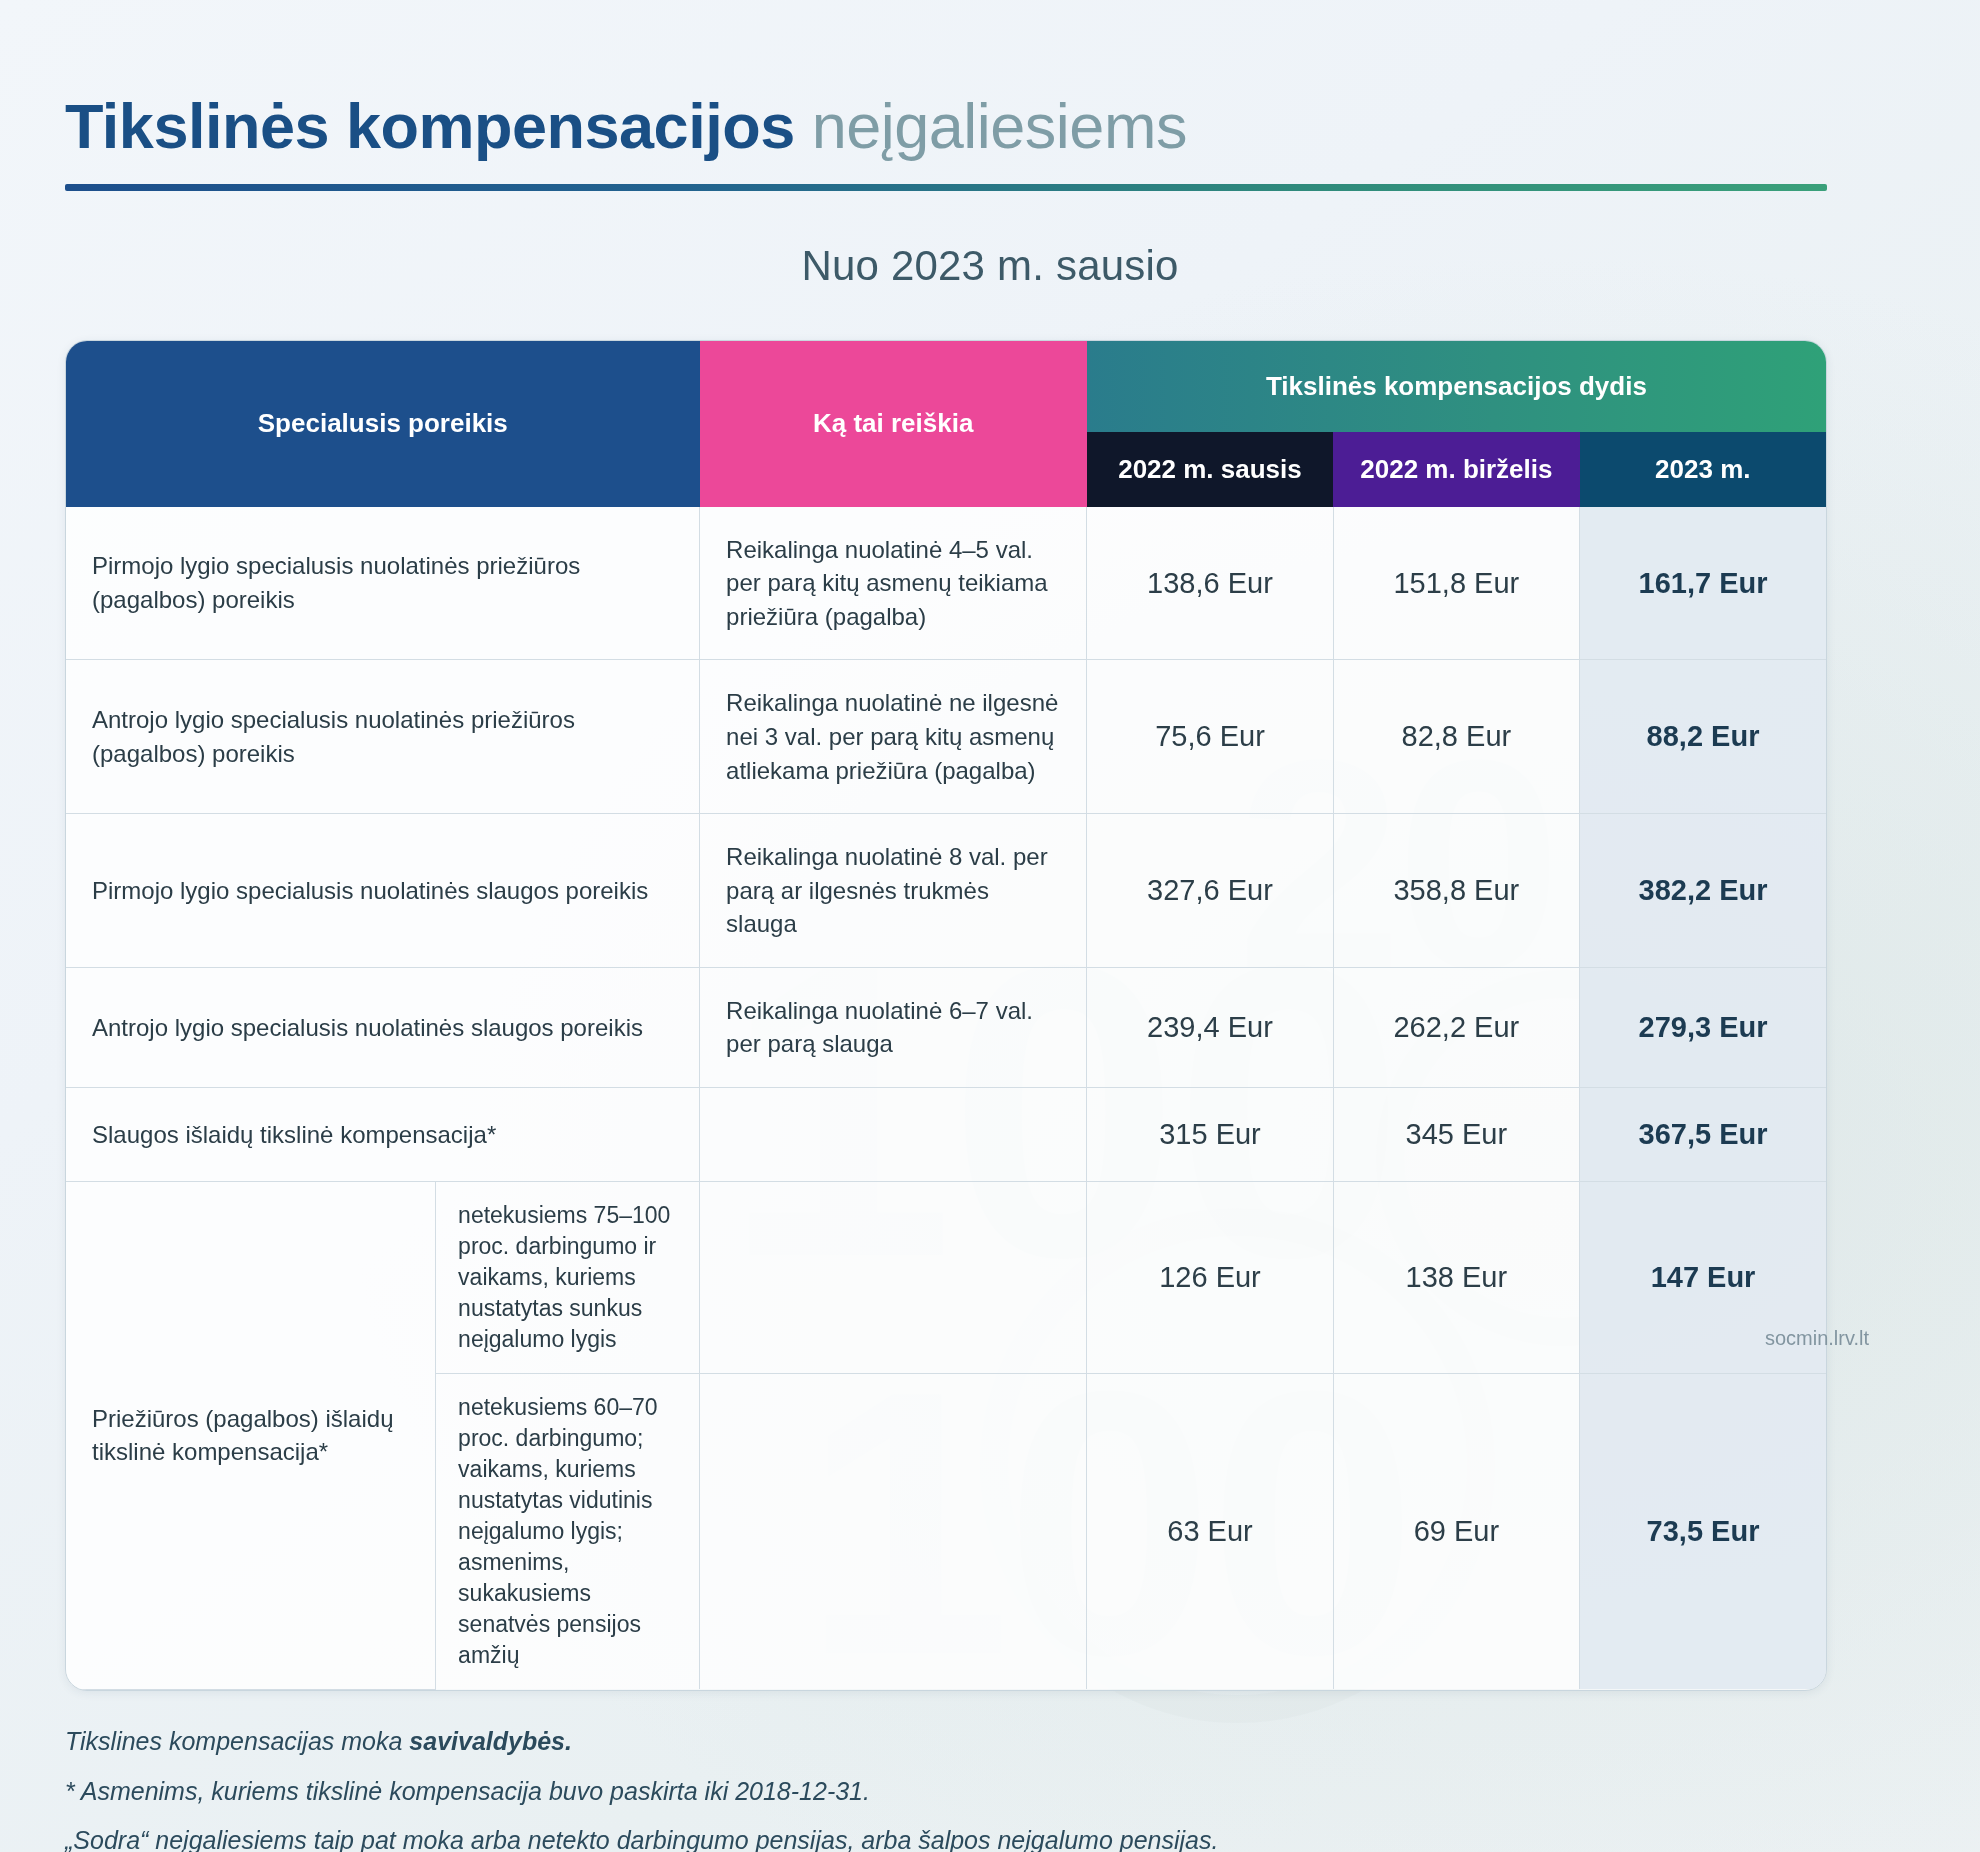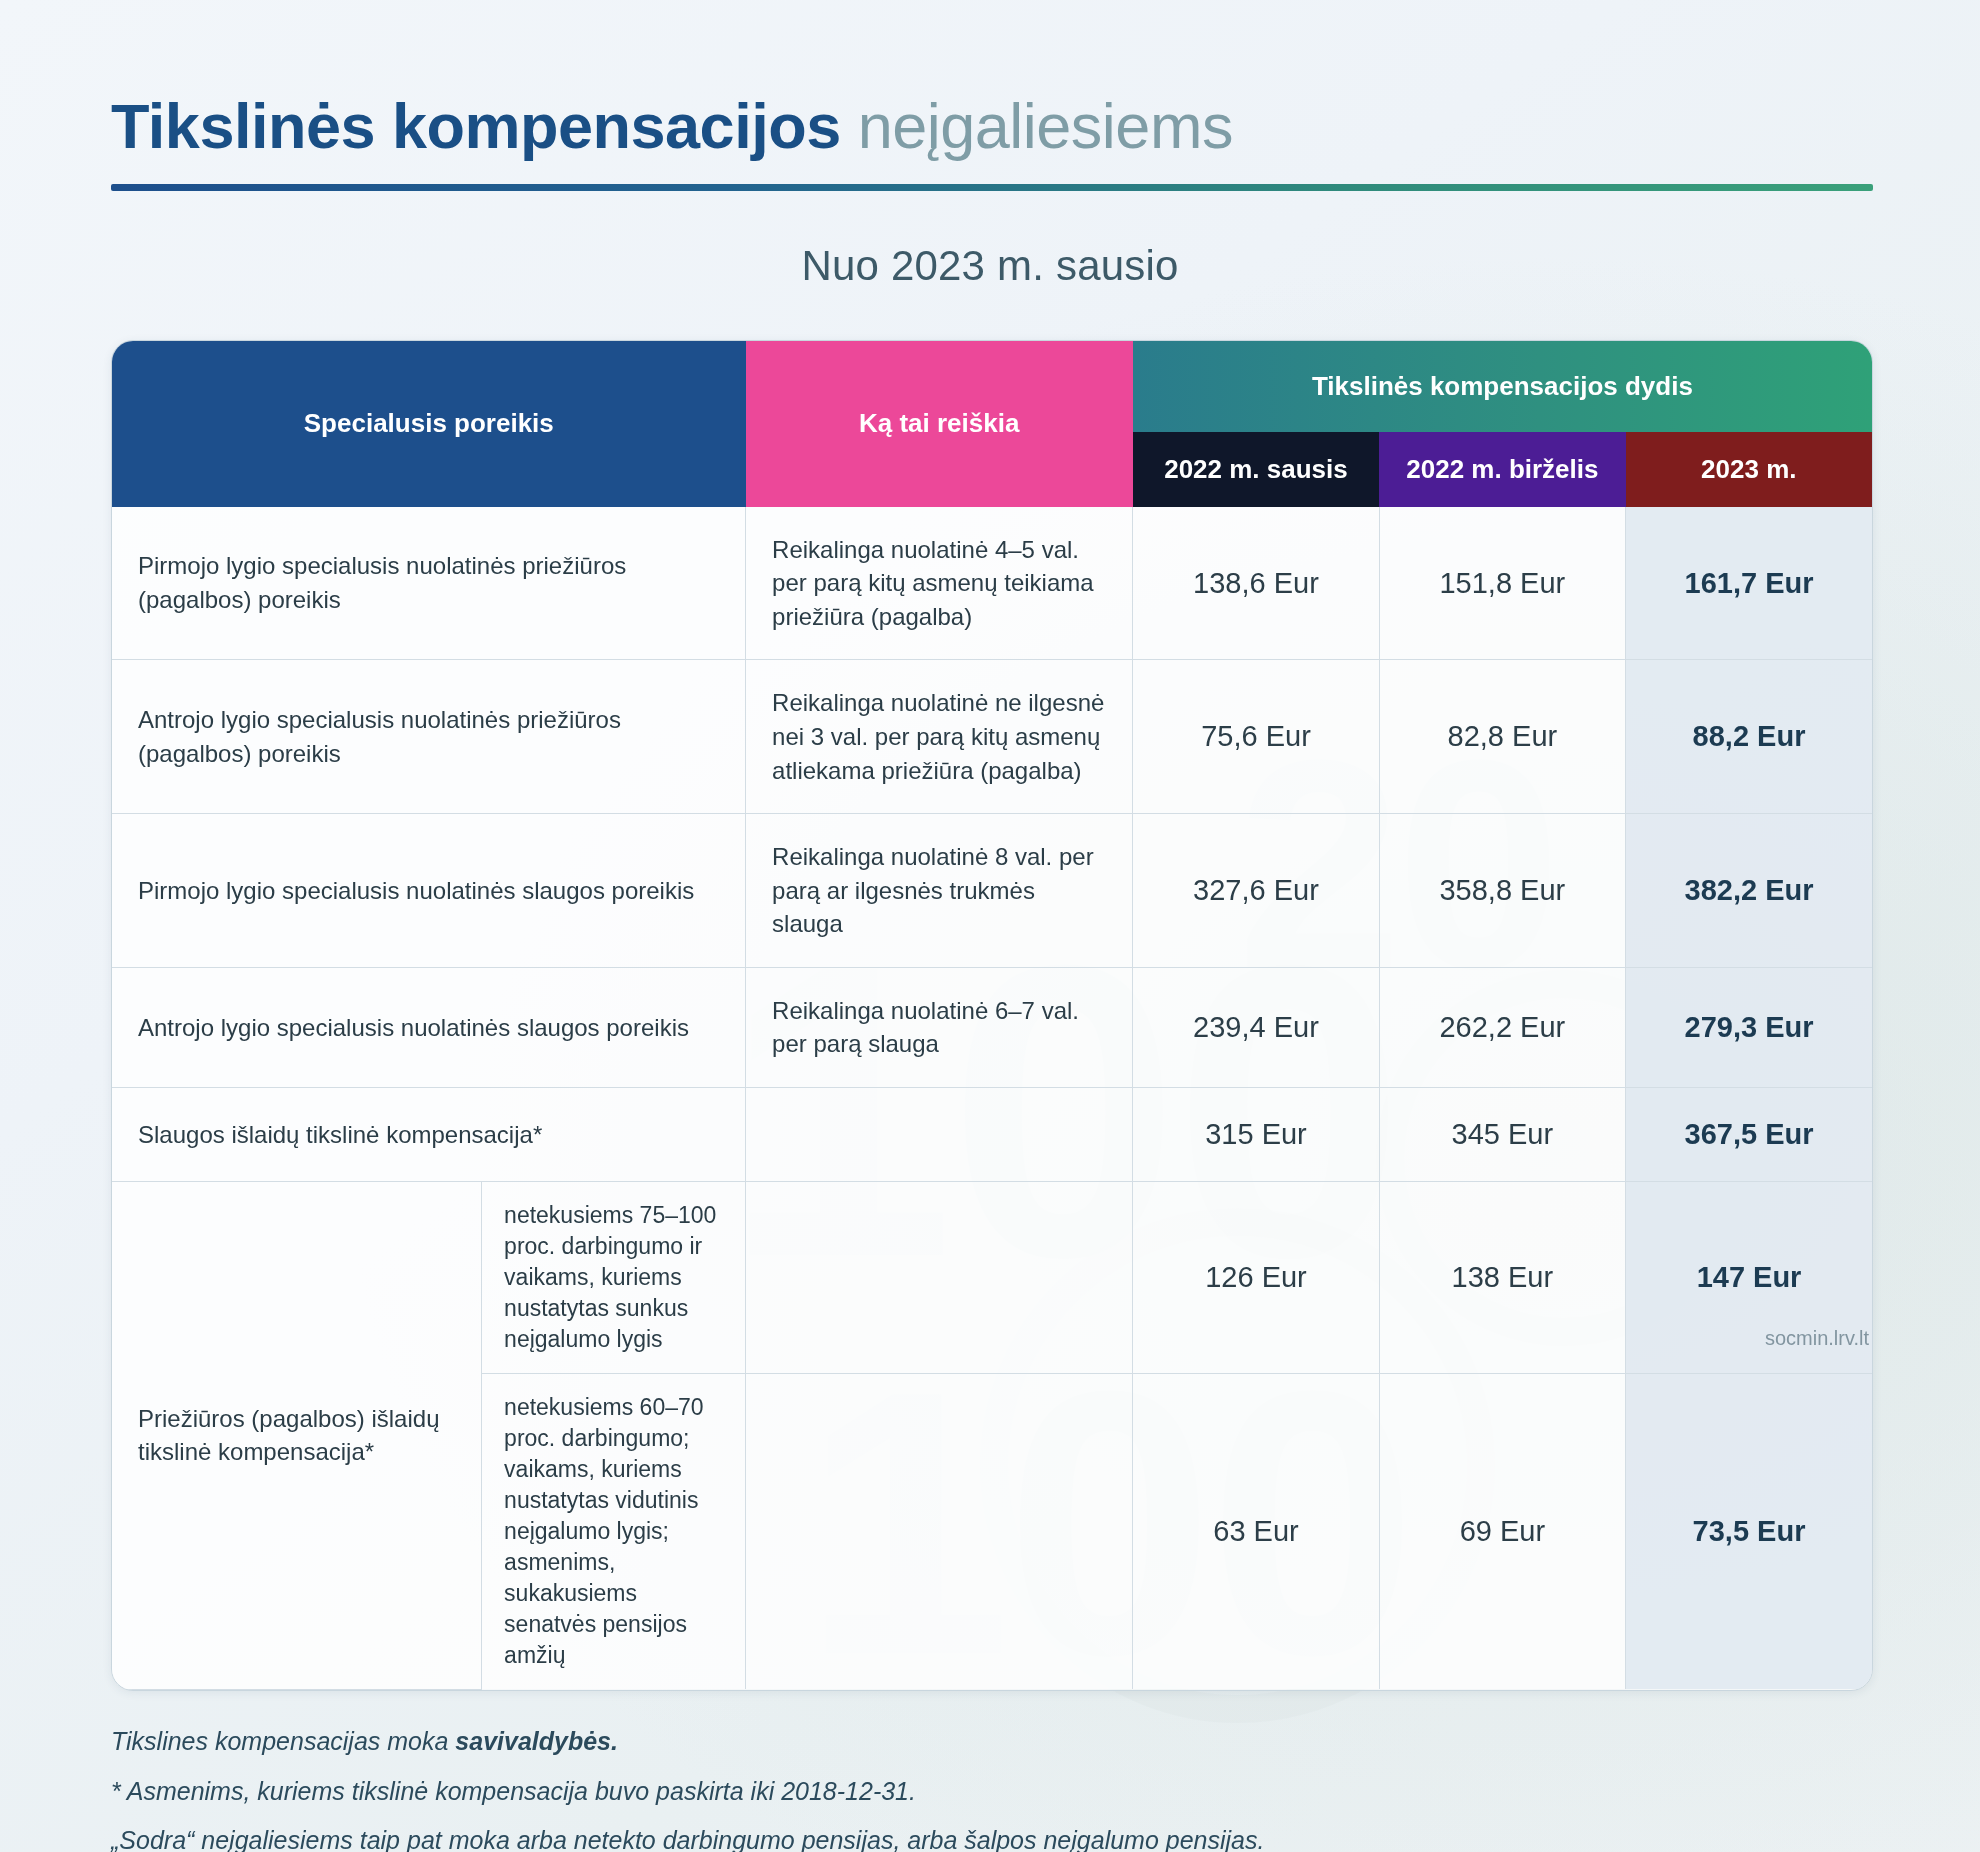--- a/index.html
+++ b/index.html
@@ -32,21 +32,21 @@
   }
   .wm-ring {
     position: absolute;
     border-radius: 50%;
     border: 28px solid rgba(155,180,175,0.10);
   }
 
   .page {
     position: relative;
     width: 1980px; height: 1384px;
-    padding: 0 111px;
+    padding: 0 65px;
   }
 
   
   .title {
     margin: 0;
     padding-top: 91px;
     font-size: 63px;
     line-height: 1.12;
     color: #7f9da6;
     font-weight: 400;
@@ -94,21 +94,21 @@
     padding: 0;
     text-align: center;
     vertical-align: middle;
     margin-top: 24px;
   }
   .th-band-1 { background: #1d4f8c; }
   .th-band-2 { background: #ec4899; }
   .th-band-3 { background: linear-gradient(90deg, #2a7c8c 0%, #2f9080 55%, #2fa178 100%); }
   .th-sub-1 { background: #0f172a; }
   .th-sub-2 { background: #4c1d95; }
-  .th-sub-3 { background: #7f1d1d; }
+  .th-sub-3 { background: #0c4a6e; }
   .th-pad { padding: 30px 18px; }
   .th-pad-sub { padding: 22px 12px; }
 
   tbody td {
     font-size: 25px;
     color: #2b3d47;
     line-height: 1.4;
     padding: 26px 26px;
     border-bottom: 1px solid #d3dde4;
     border-right: 1px solid #d3dde4;

